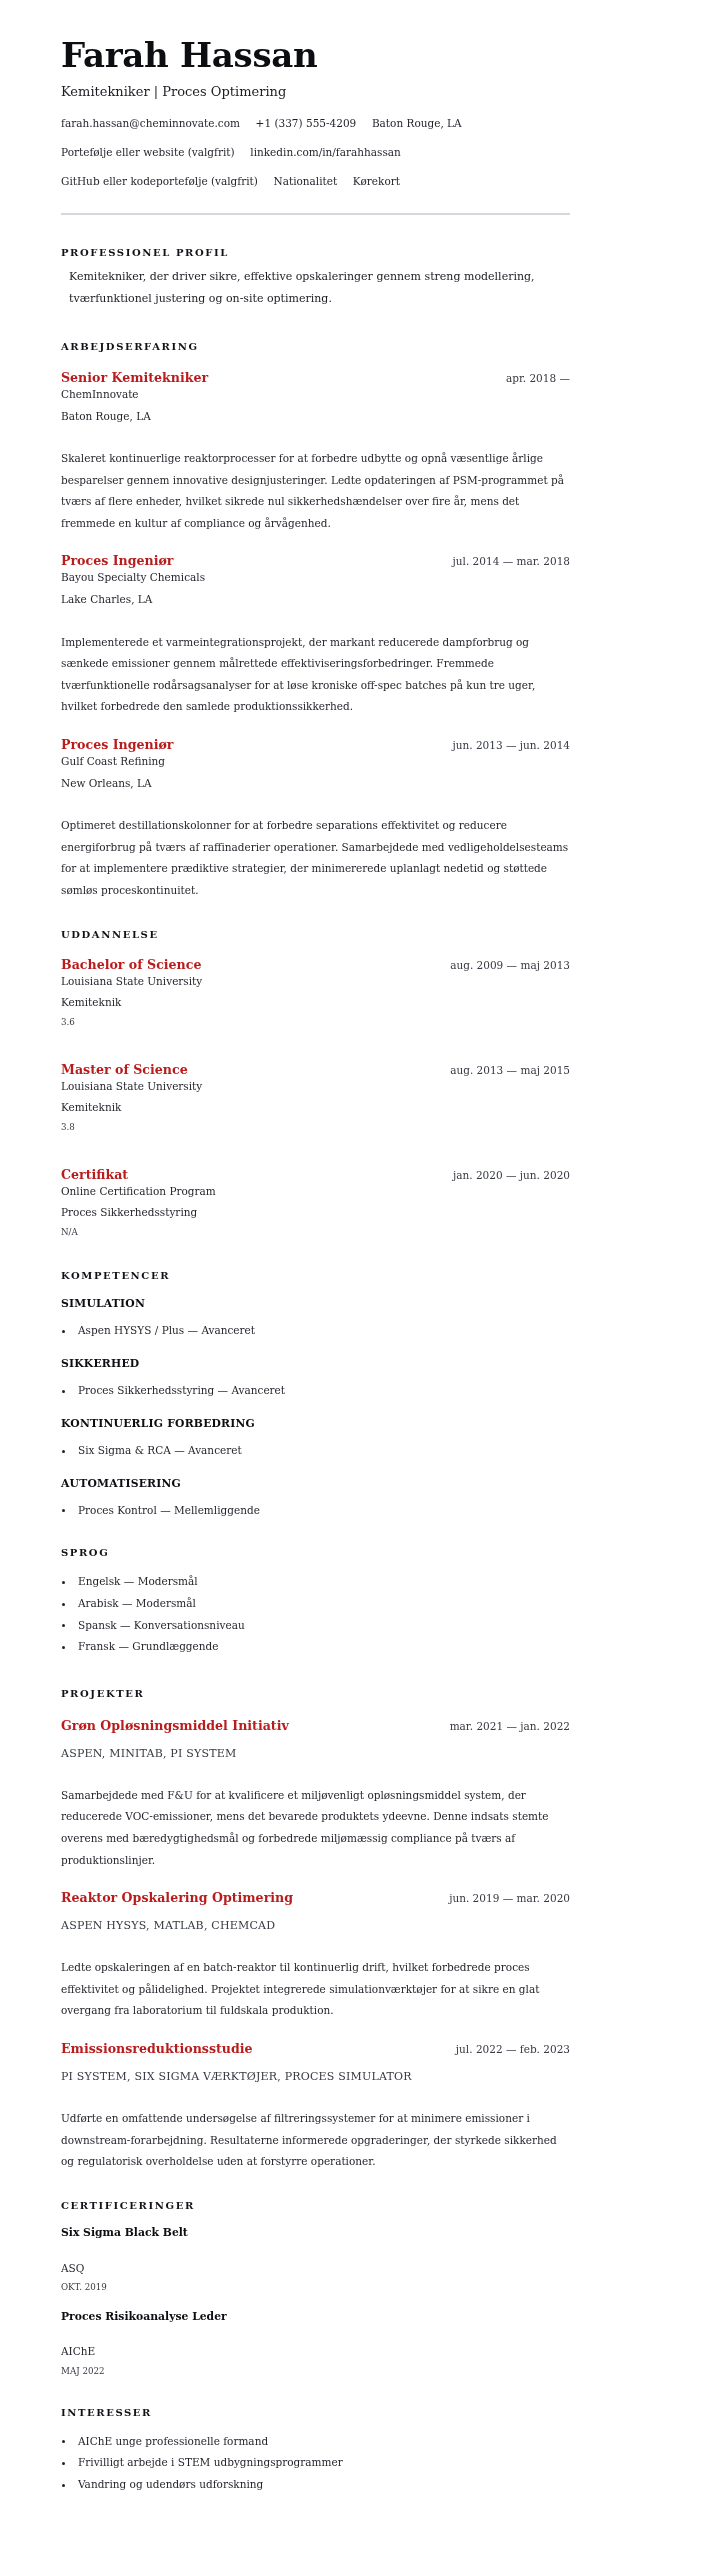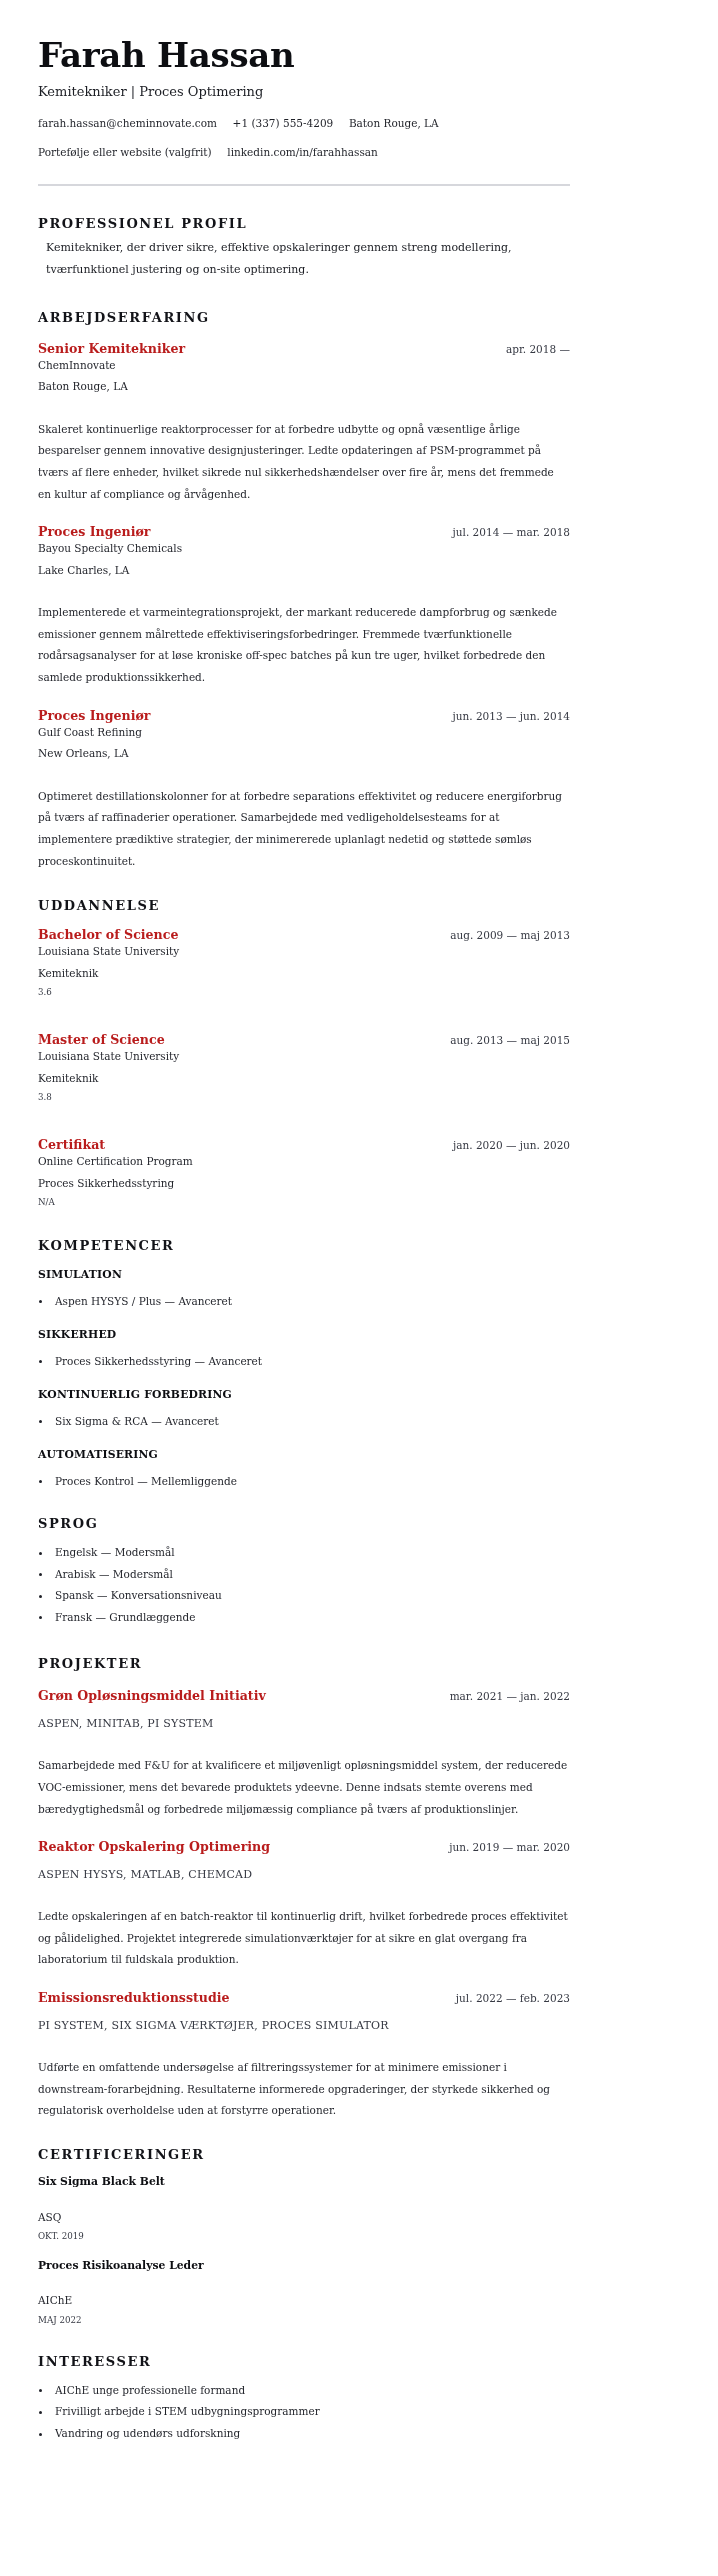--- a/index.html
+++ b/index.html
@@ -3,21 +3,21 @@
 <meta charset="utf-8">
 <style>
   html, body { margin: 0; padding: 0; background: #ffffff; }
   body {
     font-family: "DejaVu Serif", serif;
     color: #1c1e24;
     width: 719px;
     min-height: 2576px;
   }
   .page {
-    padding: 35px 40px 36px 38px;
+    padding: 35px 40px 36px 61px;
     box-sizing: border-box;
     width: 610px;
   }
   .name {
     font-size: 34px;
     font-weight: bold;
     line-height: 41px;
     margin: 0;
     color: #0d0e12;
     letter-spacing: -0.3px;
@@ -37,21 +37,21 @@
     color: #1f2128;
   }
   .contacts { margin-top: 14.4px; display: flex; flex-direction: column; gap: 13.8px; }
   .divider {
     height: 1.8px;
     background: #d6d7dc;
     border: none;
     margin: 23.4px 0 0 0;
   }
   .section-title {
-    font-size: 13px;
+    font-size: 10px;
     font-weight: bold;
     letter-spacing: 1.6px;
     text-transform: uppercase;
     color: #121318;
     line-height: 12px;
     margin: 0;
   }
   .profile { margin-top: 32px; }
   .profile-text {
     font-size: 11px;
@@ -164,20 +164,25 @@
     <div class="contacts">
       <div class="contact-row">
         <span>farah.hassan@cheminnovate.com</span>
         <span>+1 (337) 555-4209</span>
         <span>Baton Rouge, LA</span>
       </div>
       <div class="contact-row">
         <span>Portefølje eller website (valgfrit)</span>
         <span>linkedin.com/in/farahhassan</span>
       </div>
+      <div class="contact-row">
+        <span>GitHub eller kodeportefølje (valgfrit)</span>
+        <span>Nationalitet</span>
+        <span>Kørekort</span>
+      </div>
     </div>
     <hr class="divider">
   </header>
 
   <section class="profile">
     <h2 class="section-title">PROFESSIONEL PROFIL</h2>
     <p class="profile-text" style="margin-bottom:0;">Kemitekniker, der driver sikre, effektive opskaleringer gennem streng modellering, tværfunktionel justering og on-site optimering.</p>
   </section>
 
   <section class="section" style="margin-top:31px;">

